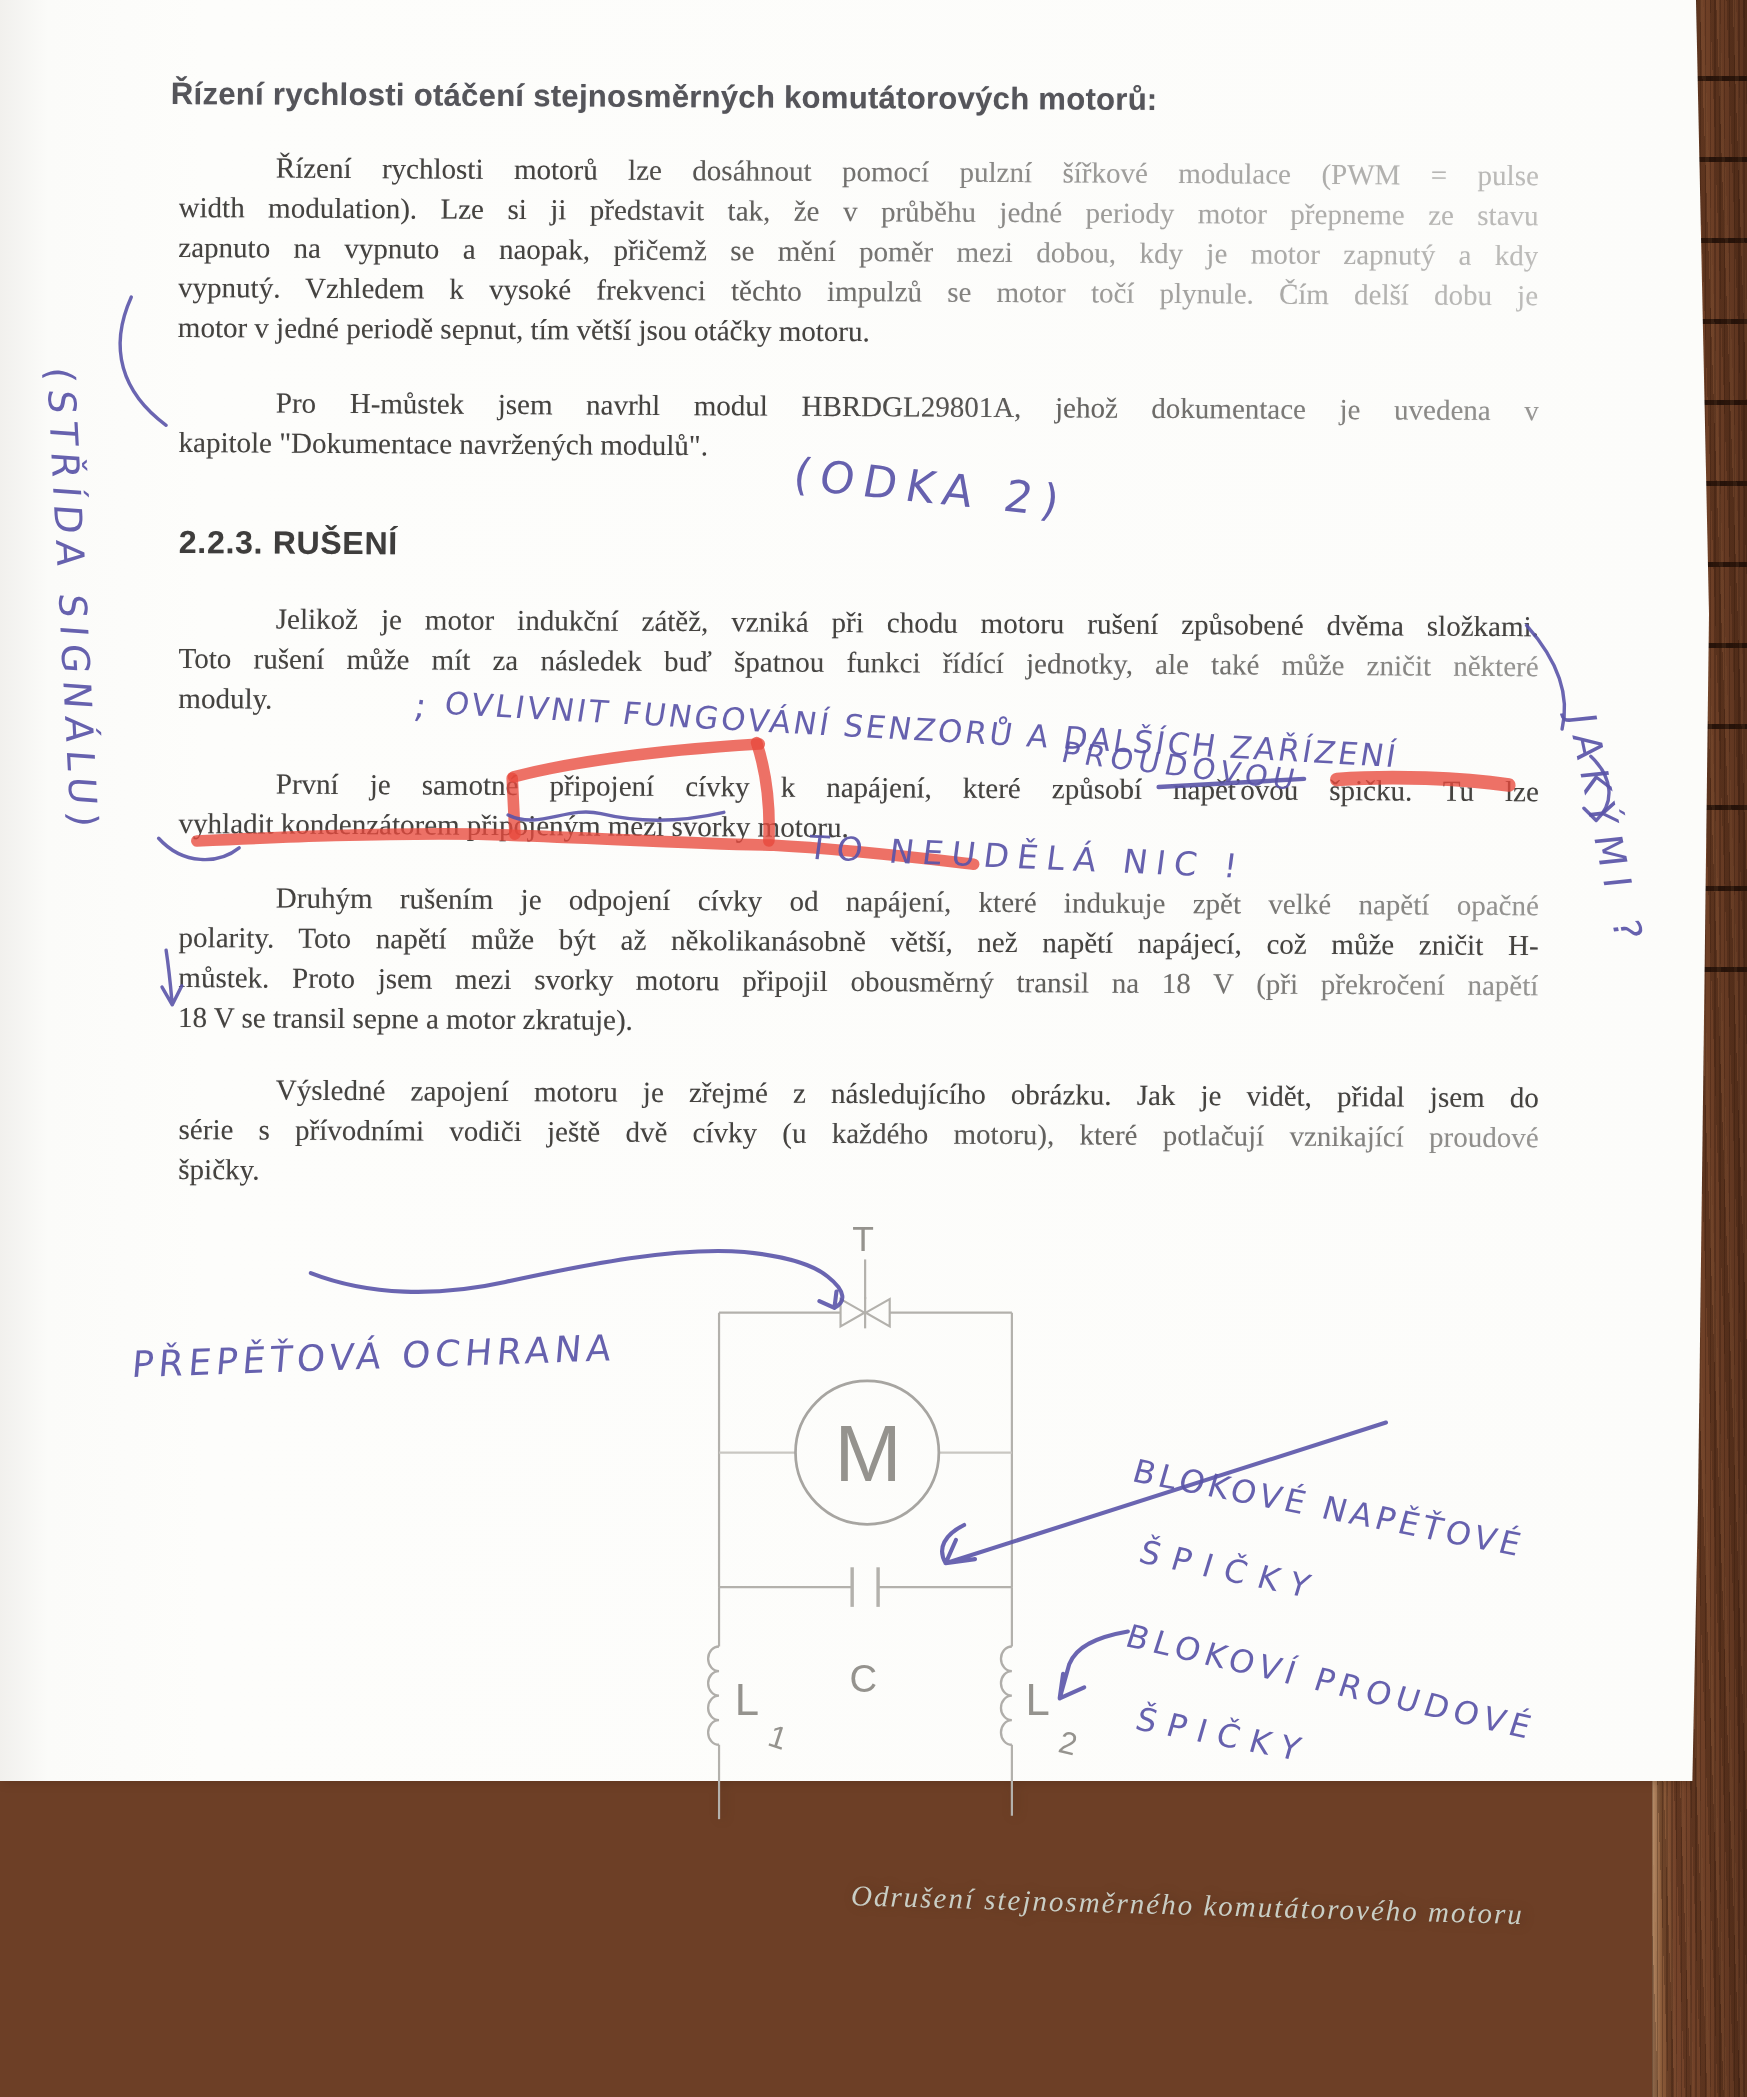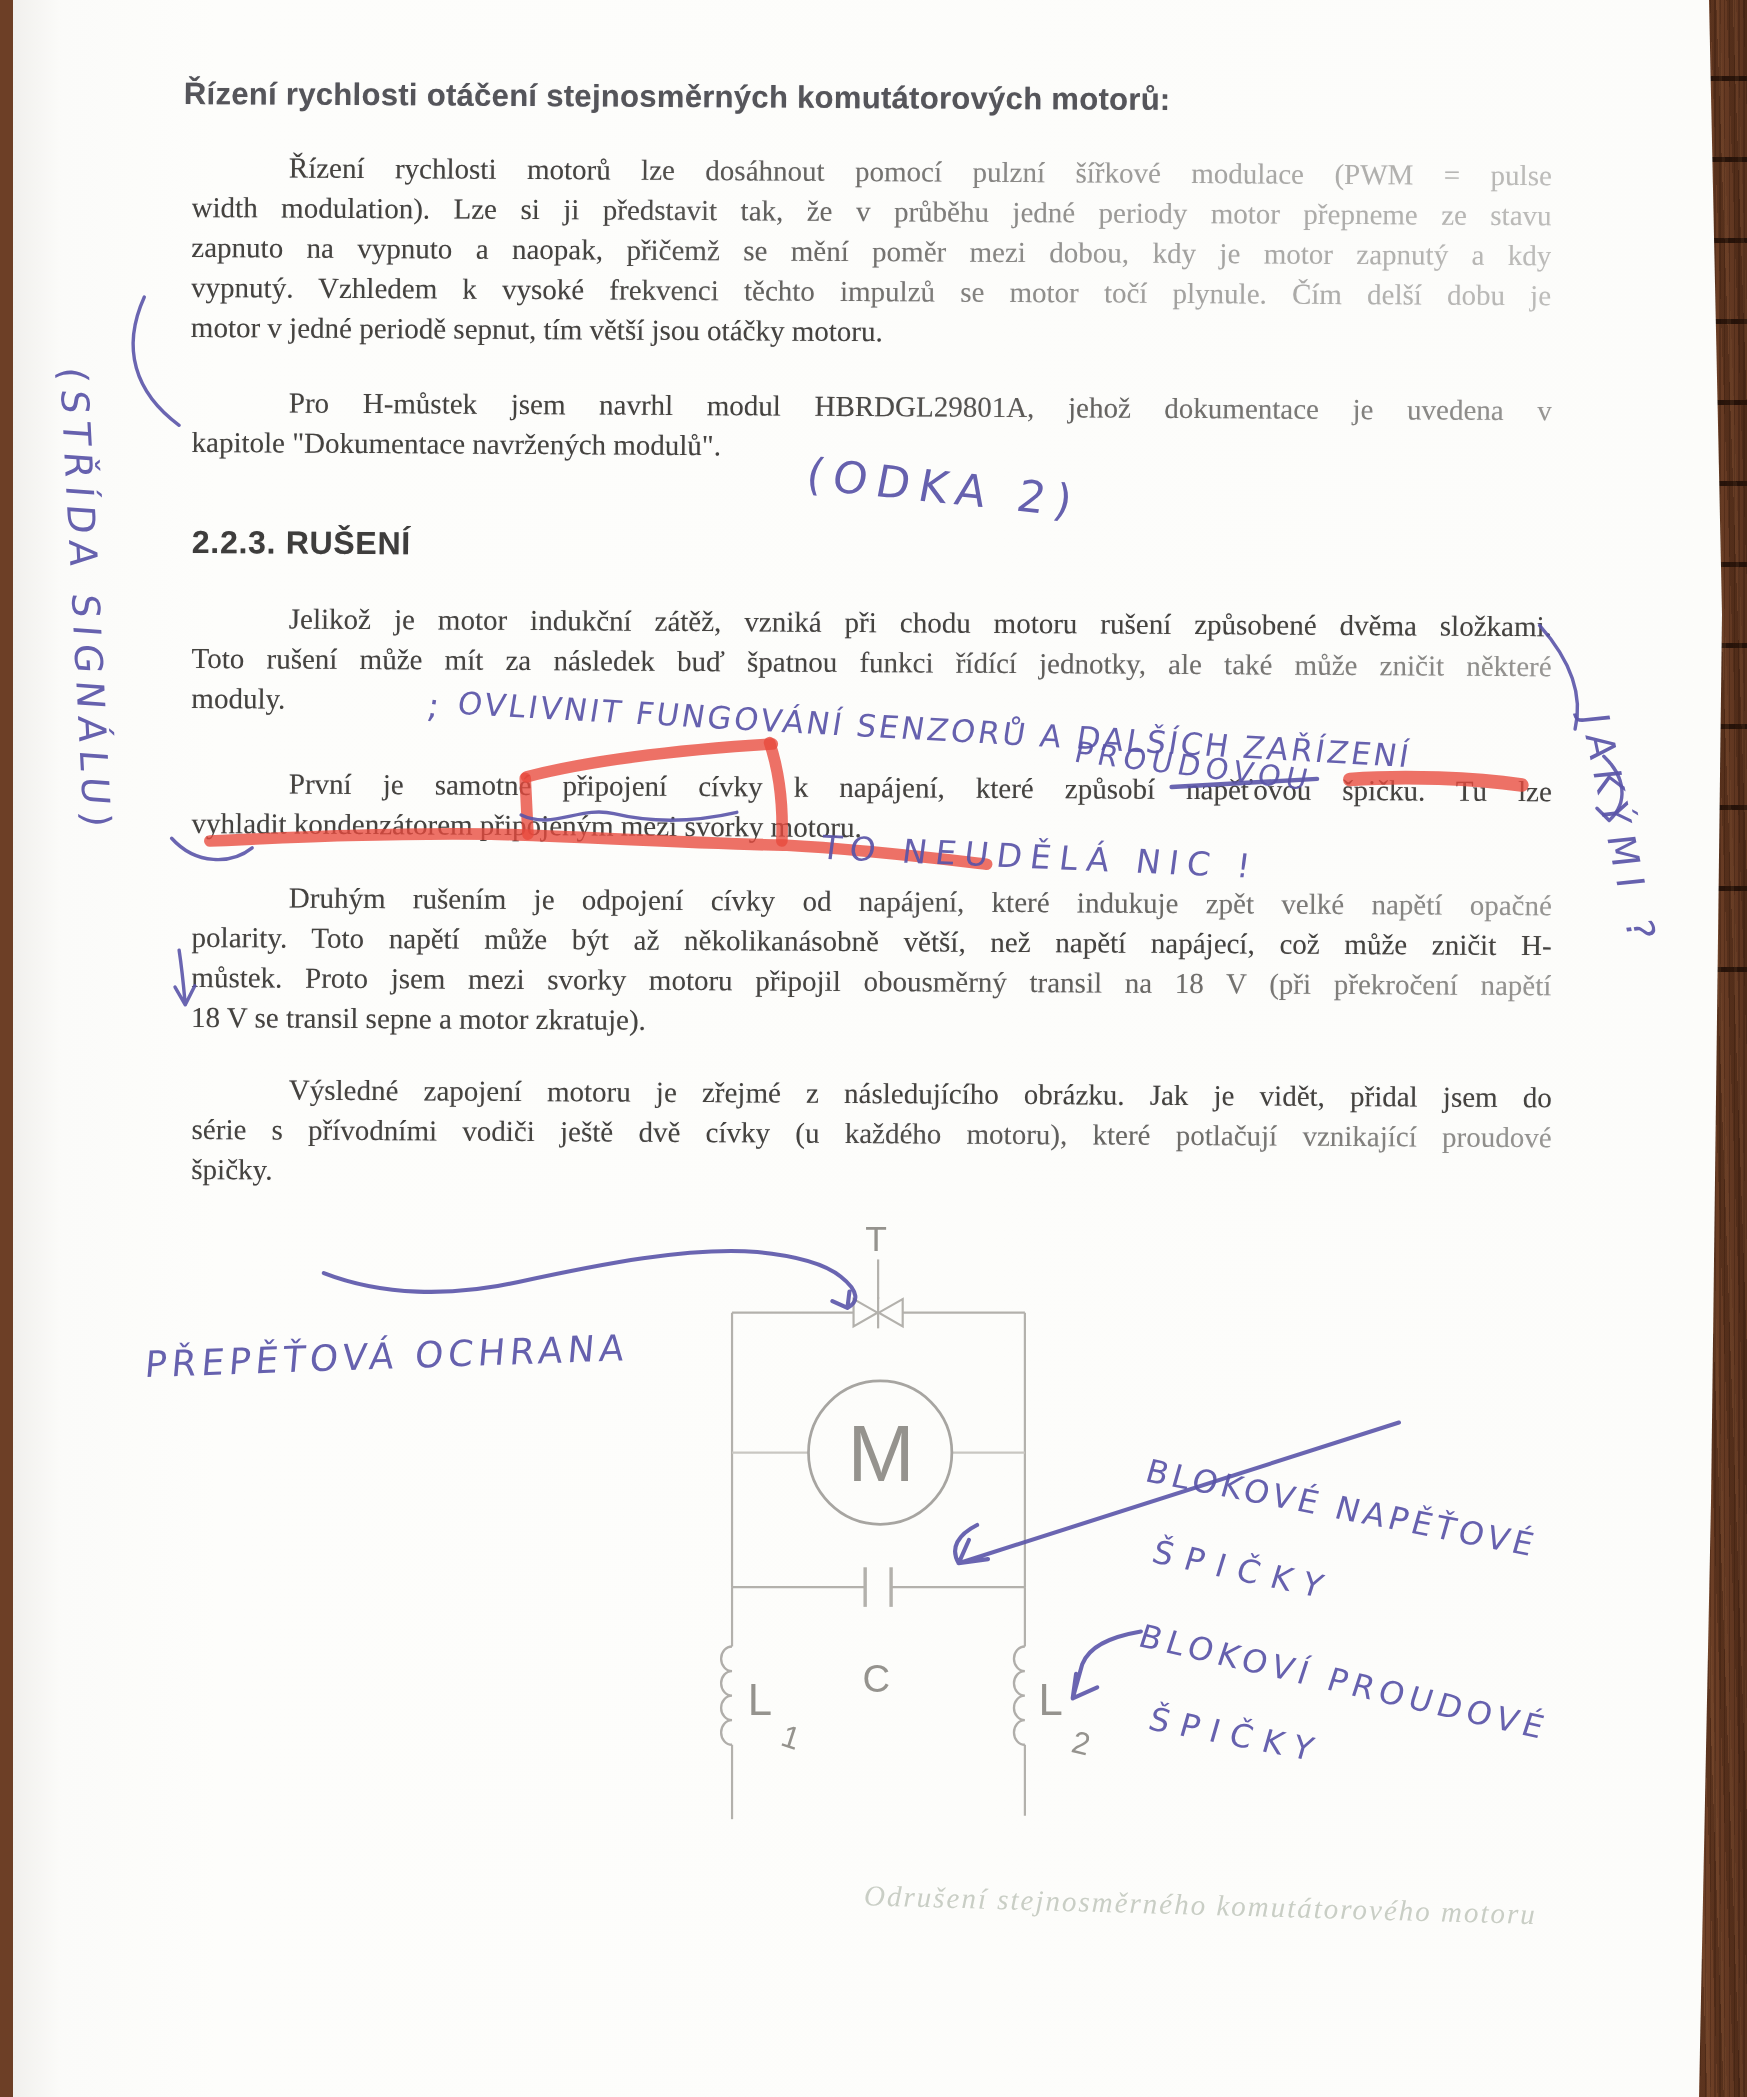--- a/index.html
+++ b/index.html
@@ -11,21 +11,21 @@
   .wood{position:absolute;left:1652px;top:0;width:96px;height:2097px;
     background:
       repeating-linear-gradient(90deg, rgba(40,18,8,.28) 0 1.4px, rgba(0,0,0,0) 1.4px 4.8px),
       linear-gradient(90deg,#b98f6b 0,#8a5a38 10%,#74432a 24%,#6d3f26 60%,#5a321e 100%);}
   .wood::before{content:"";position:absolute;left:0;right:0;top:0;height:990px;
     background:repeating-linear-gradient(to bottom, rgba(0,0,0,0) 0 76px, rgba(24,10,4,.8) 76px 81px);}
   .wood::after{content:"";position:absolute;inset:0;
     background:repeating-linear-gradient(88deg, rgba(50,24,10,.30) 0 6.1px, rgba(140,95,60,.14) 6.1px 9.6px, rgba(0,0,0,0) 9.6px 16.4px);}
 
   
-  .paper{position:absolute;left:13px;top:0;width:1711px;height:2097px;
+  .paper{position:absolute;left:0;top:0;width:1711px;height:1781px;
     background:linear-gradient(90deg,#f1f0ed 0,#fbfbf9 48px,#fdfdfb 205px,#fcfcfa 100%);
     clip-path:polygon(0 0,1696px 0,1709px 614px,1698px 1502px,1686px 2097px,0 2097px);
     filter:drop-shadow(3.4px 0 5.5px rgba(60,32,12,.38));}
 
   
   .tilt{transform:rotate(.35deg);transform-origin:0 0;}
   .doc-title{position:absolute;left:171px;top:76px;width:1161px;
     font-family:"Liberation Sans",sans-serif;font-weight:bold;font-size:31px;
     color:#55555a;letter-spacing:0.3px;text-shadow:0 0 0.7px rgba(90,90,110,.45);}
   .heading{position:absolute;left:179px;top:524px;

